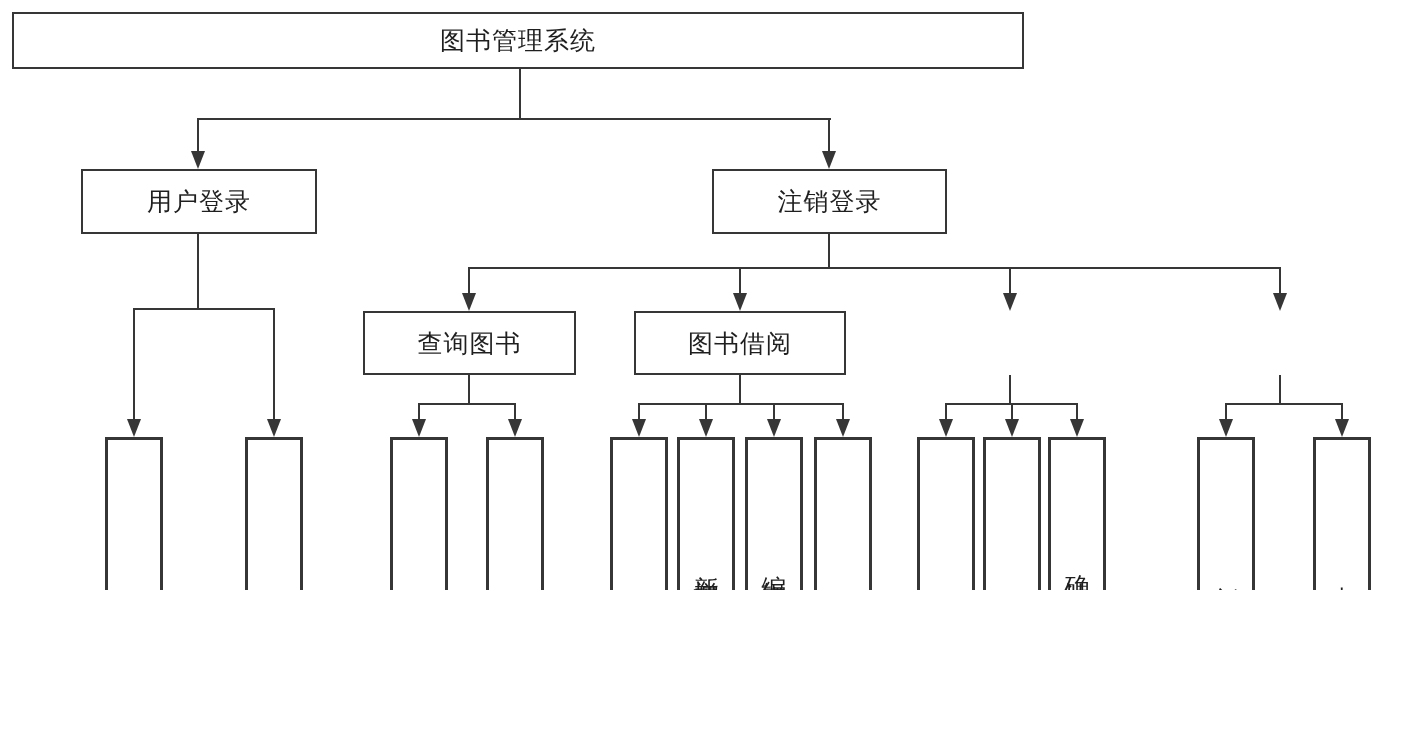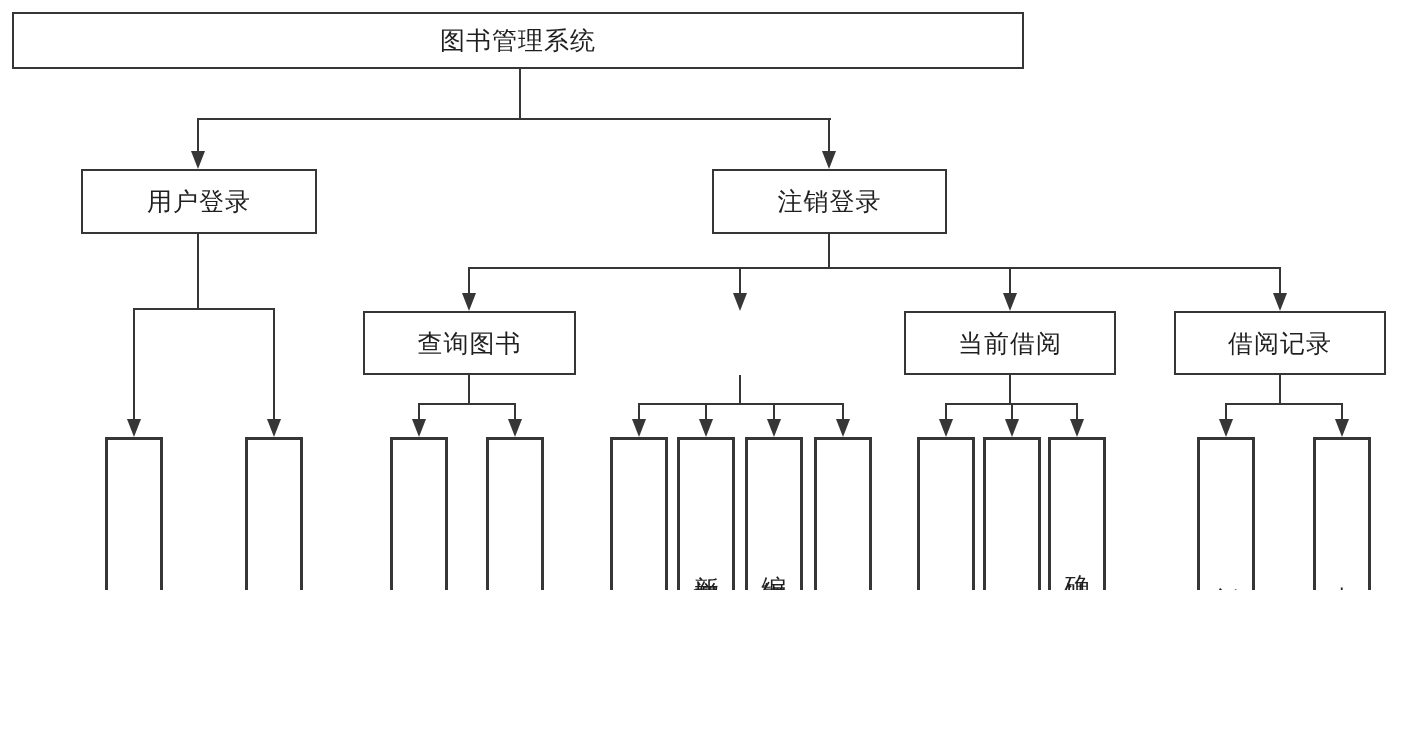--- a/index.html
+++ b/index.html
@@ -67,25 +67,22 @@
   <div class="box" style="left:81px;top:169px;width:236px;height:65px">
     <span>用户登录</span>
   </div>
   <div class="box" style="left:712px;top:169px;width:235px;height:65px">
     <span>注销登录</span>
   </div>
 
   <div class="box" style="left:363px;top:311px;width:213px;height:64px">
     <span>查询图书</span>
   </div>
-  <div class="box" style="left:904px;top:311px;width:212px;height:64px">
-    <span>当前借阅</span>
-  </div>
-  <div class="box" style="left:1174px;top:311px;width:212px;height:64px">
-    <span>借阅记录</span>
+  <div class="box" style="left:634px;top:311px;width:212px;height:64px">
+    <span>图书借阅</span>
   </div>
 
   <div class="box leaf" style="left:105px;top:437px;width:58px;height:299px">
     <span class="vtext">用户登录</span>
   </div>
   <div class="box leaf" style="left:245px;top:437px;width:58px;height:299px">
     <span class="vtext">注销登录</span>
   </div>
 
   <div class="box leaf" style="left:390px;top:437px;width:58px;height:299px">

